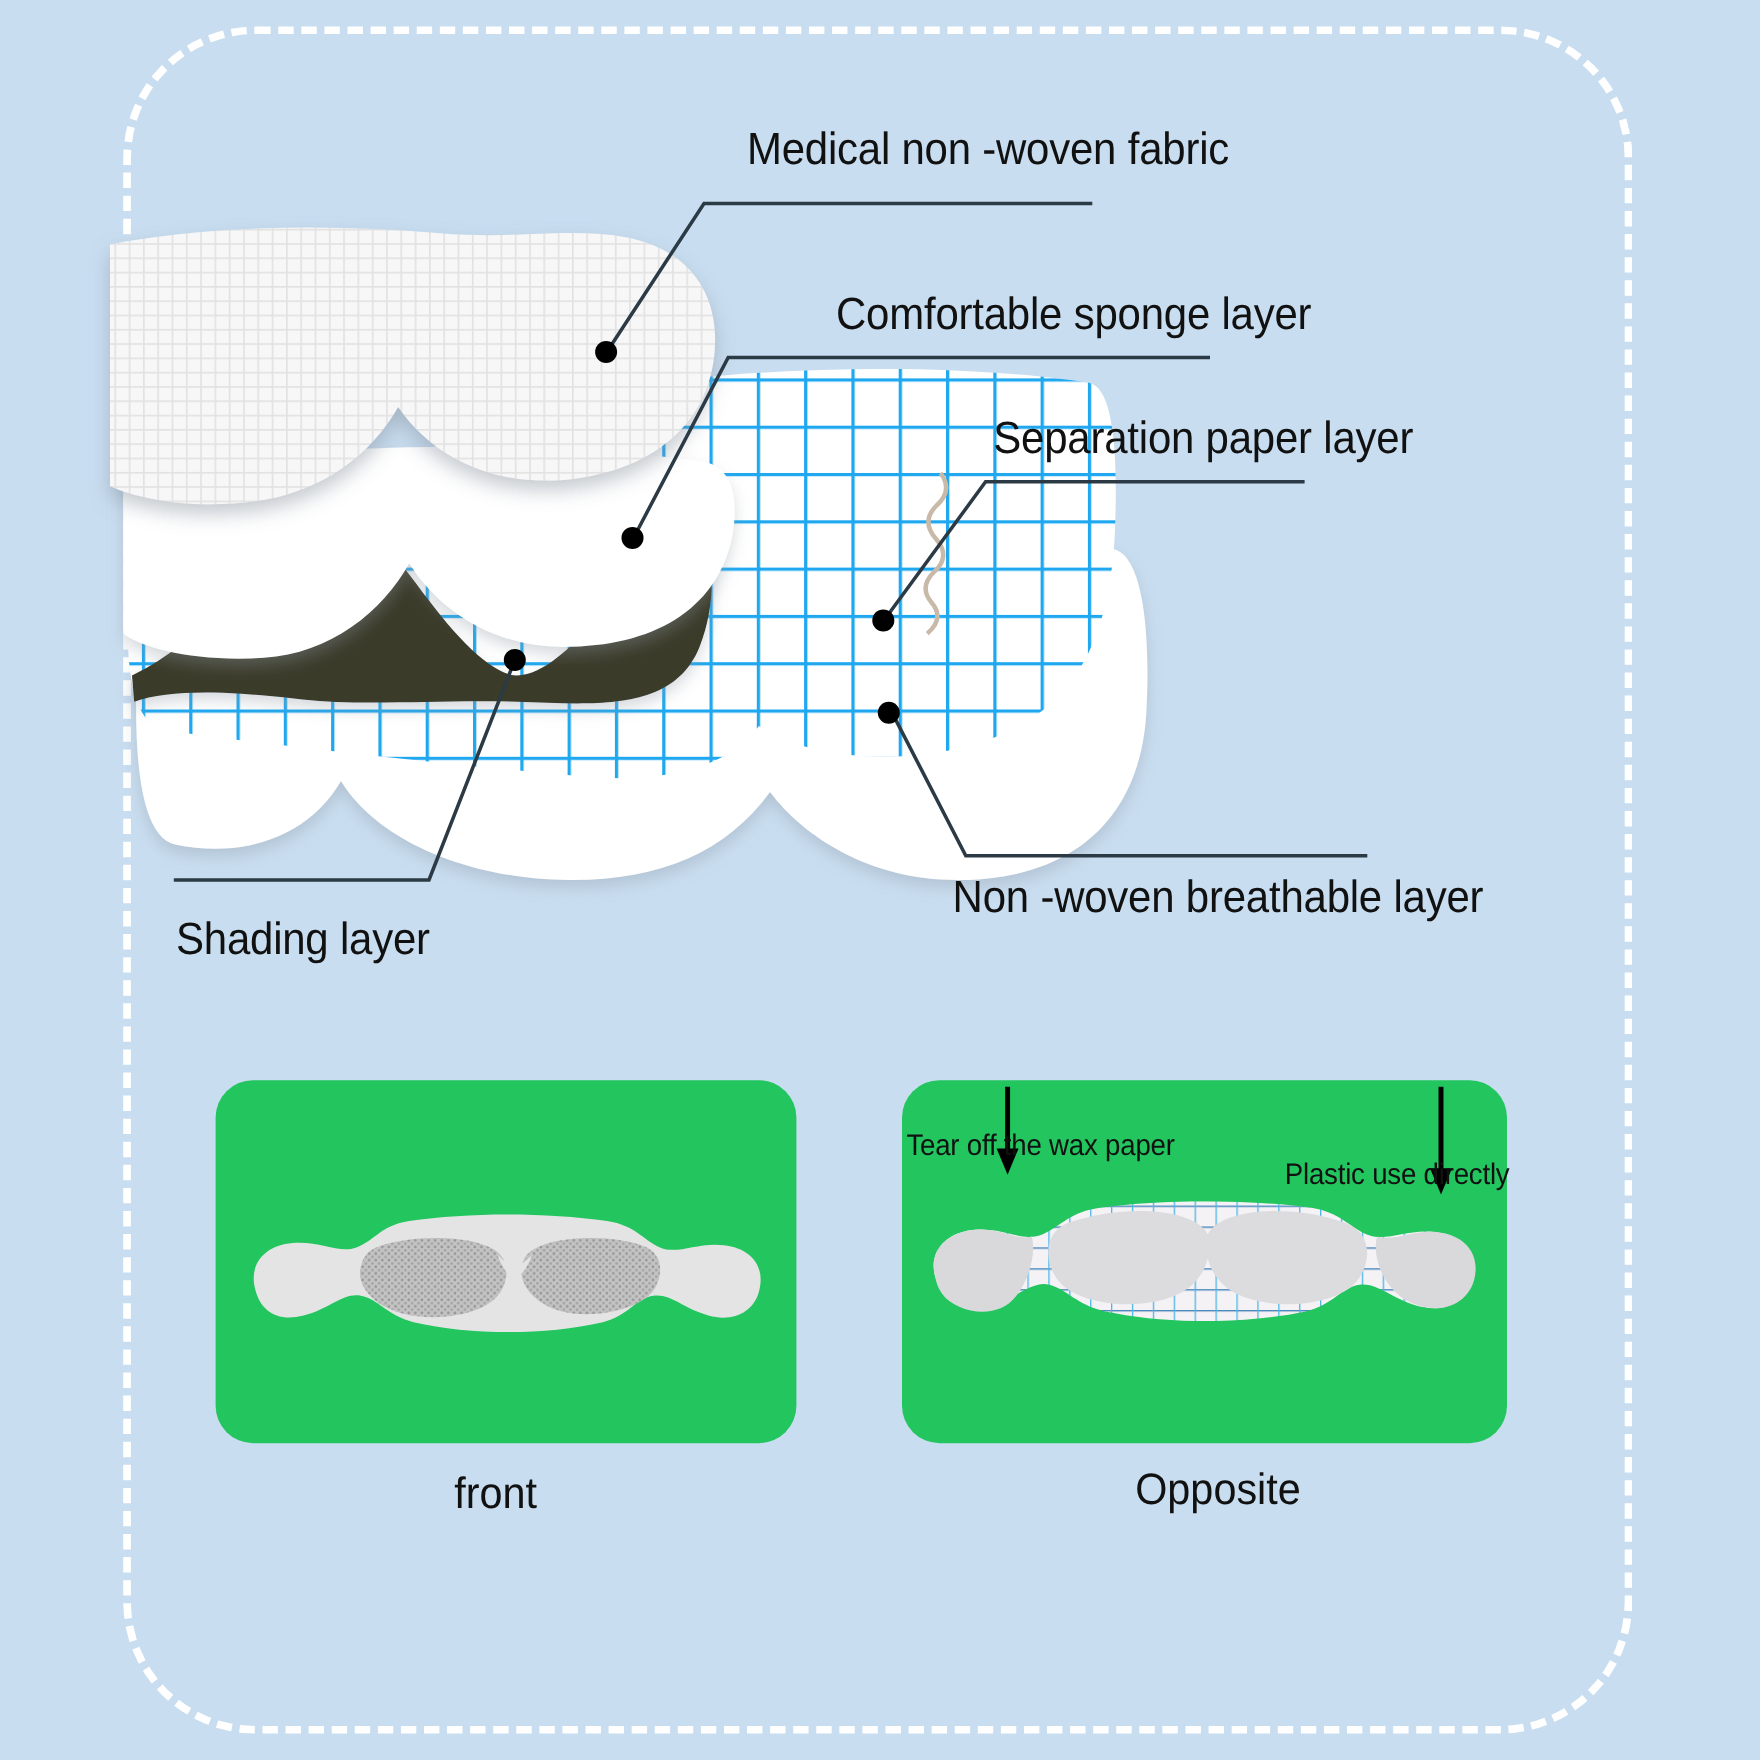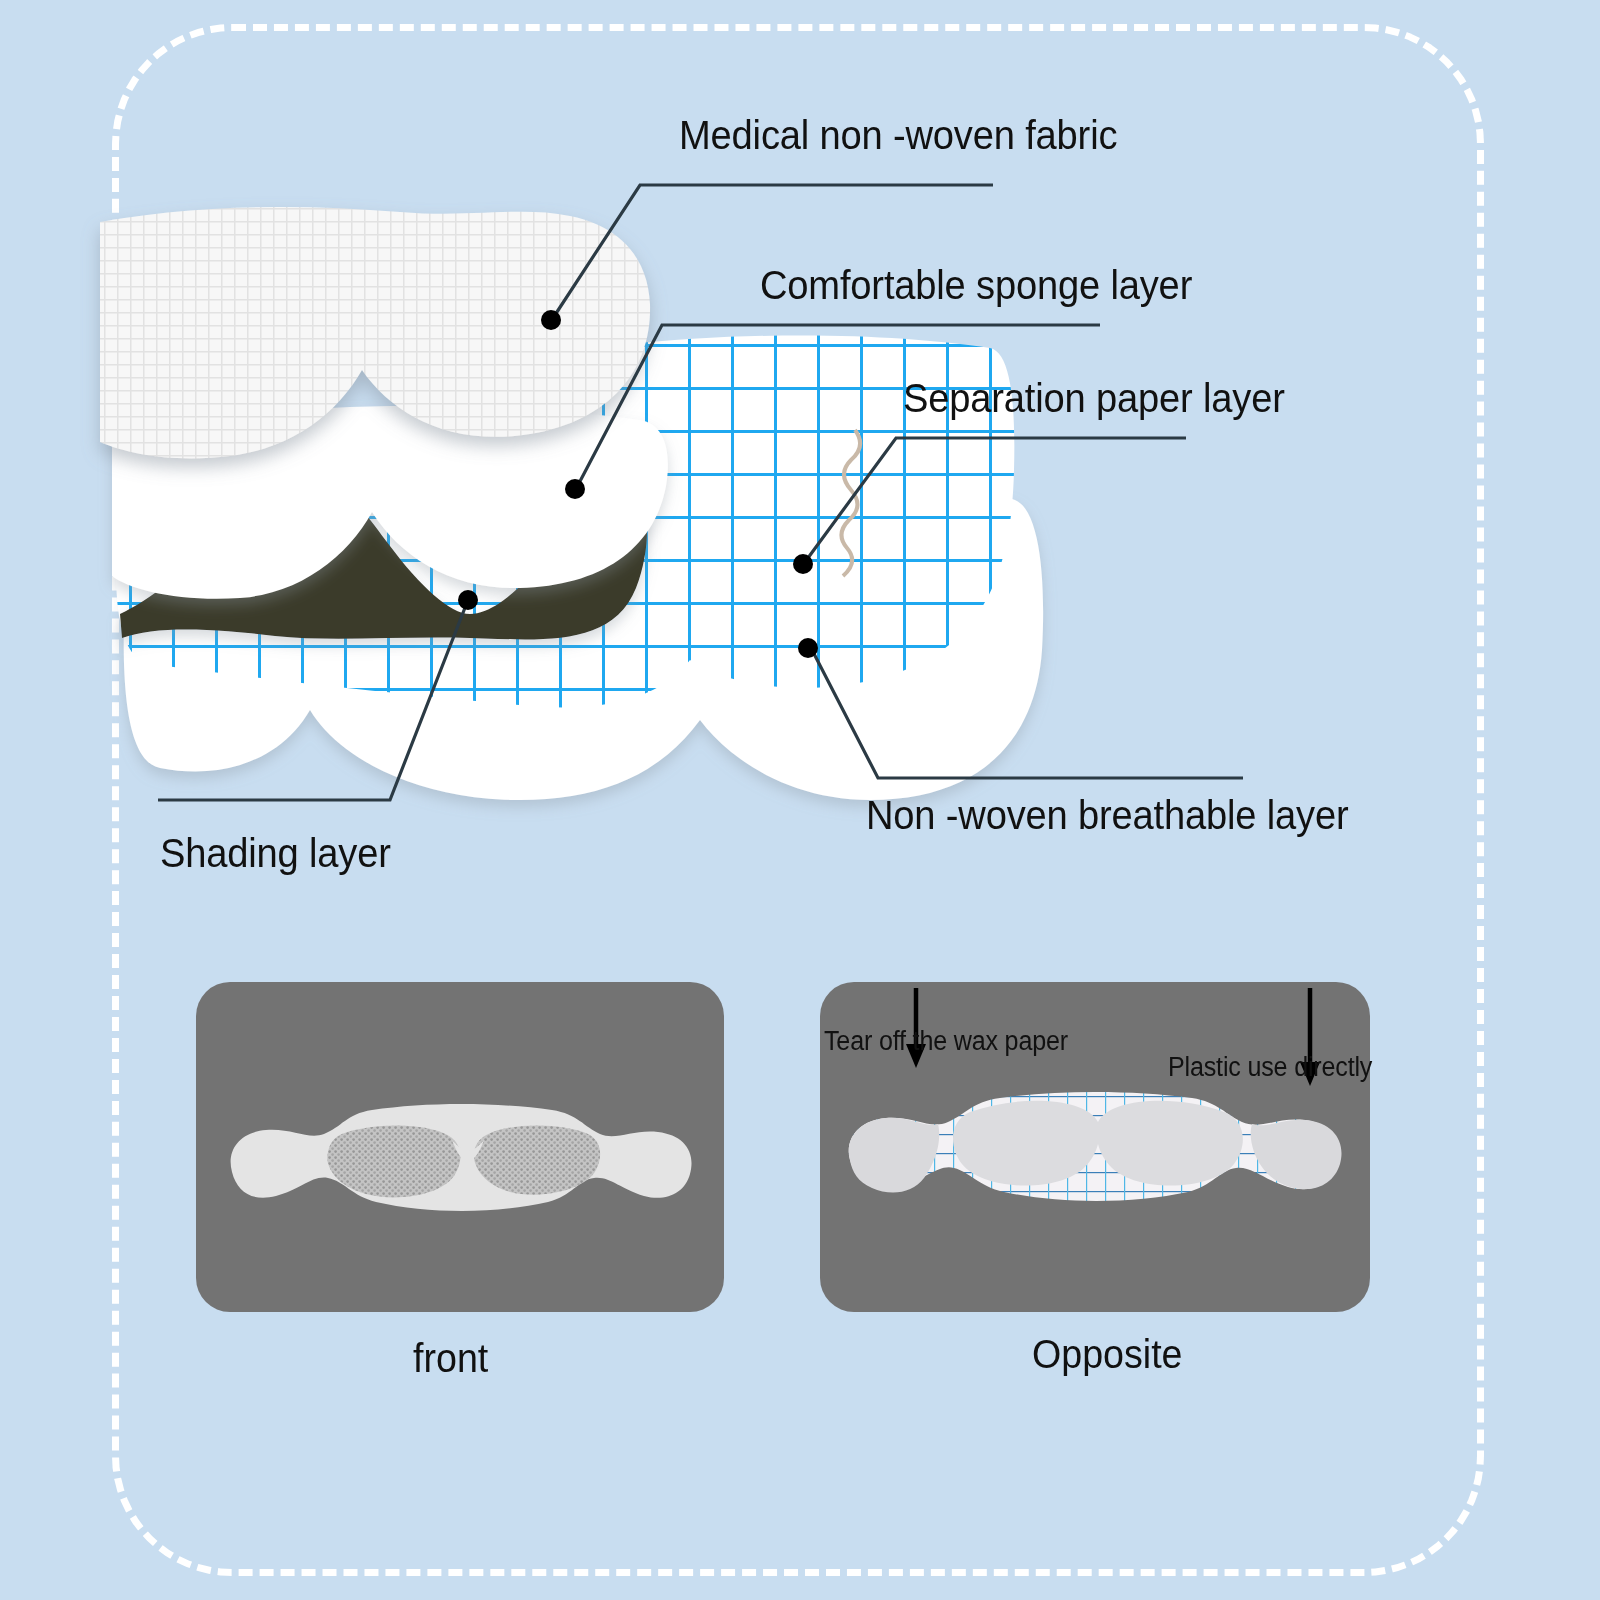--- a/index.html
+++ b/index.html
@@ -35,21 +35,21 @@
     white-space:nowrap;
     letter-spacing:-0.2px;
     transform:scaleX(0.93);
     transform-origin:left center;
   }
   .lbl.small{font-size:27px;}
 
   
   .card{
     position:absolute;
-    background:#737373;
+    background:#22c55e;
     border-radius:34px;
   }
   #card-front{left:196px;top:982px;width:528px;height:330px;}
   #card-back{left:820px;top:982px;width:550px;height:330px;}
   .caption{
     position:absolute;
     color:#111;
     font-size:40px;
     white-space:nowrap;
     transform:scaleX(0.94);

